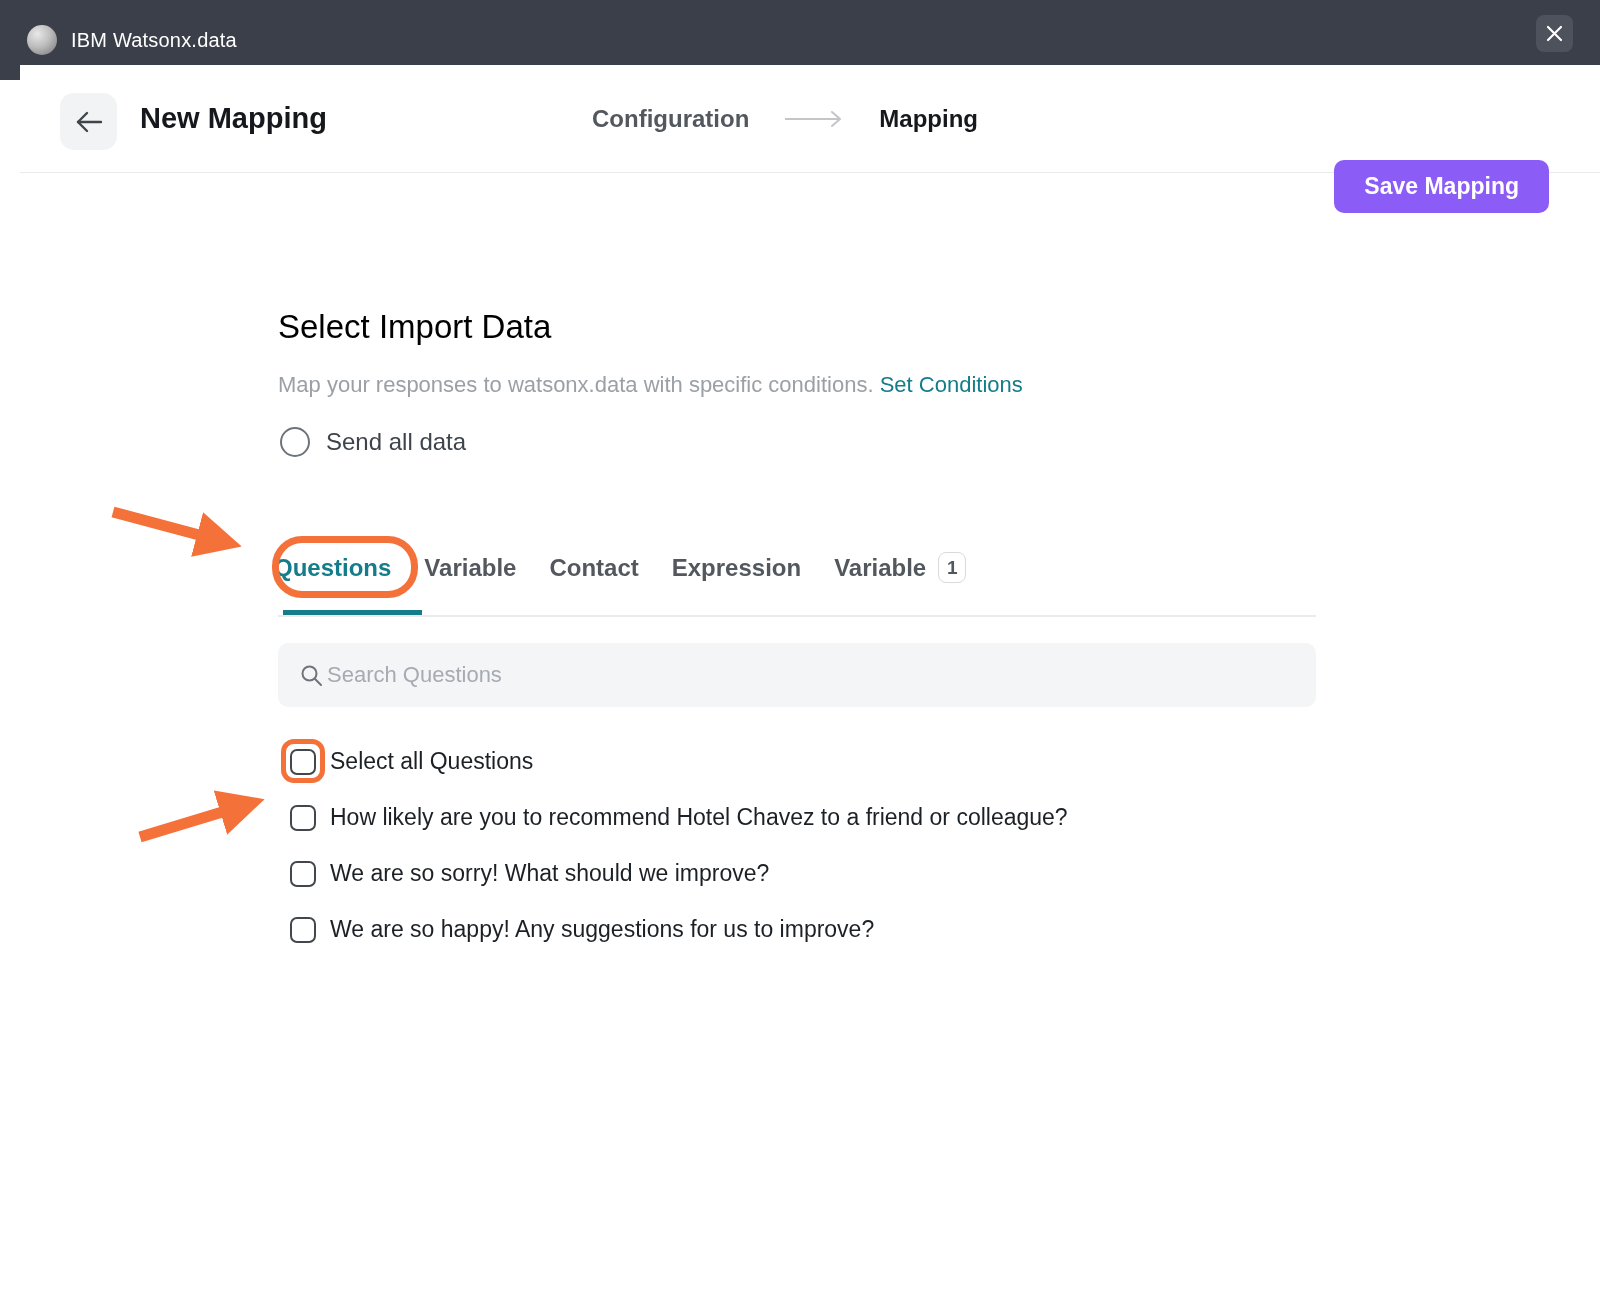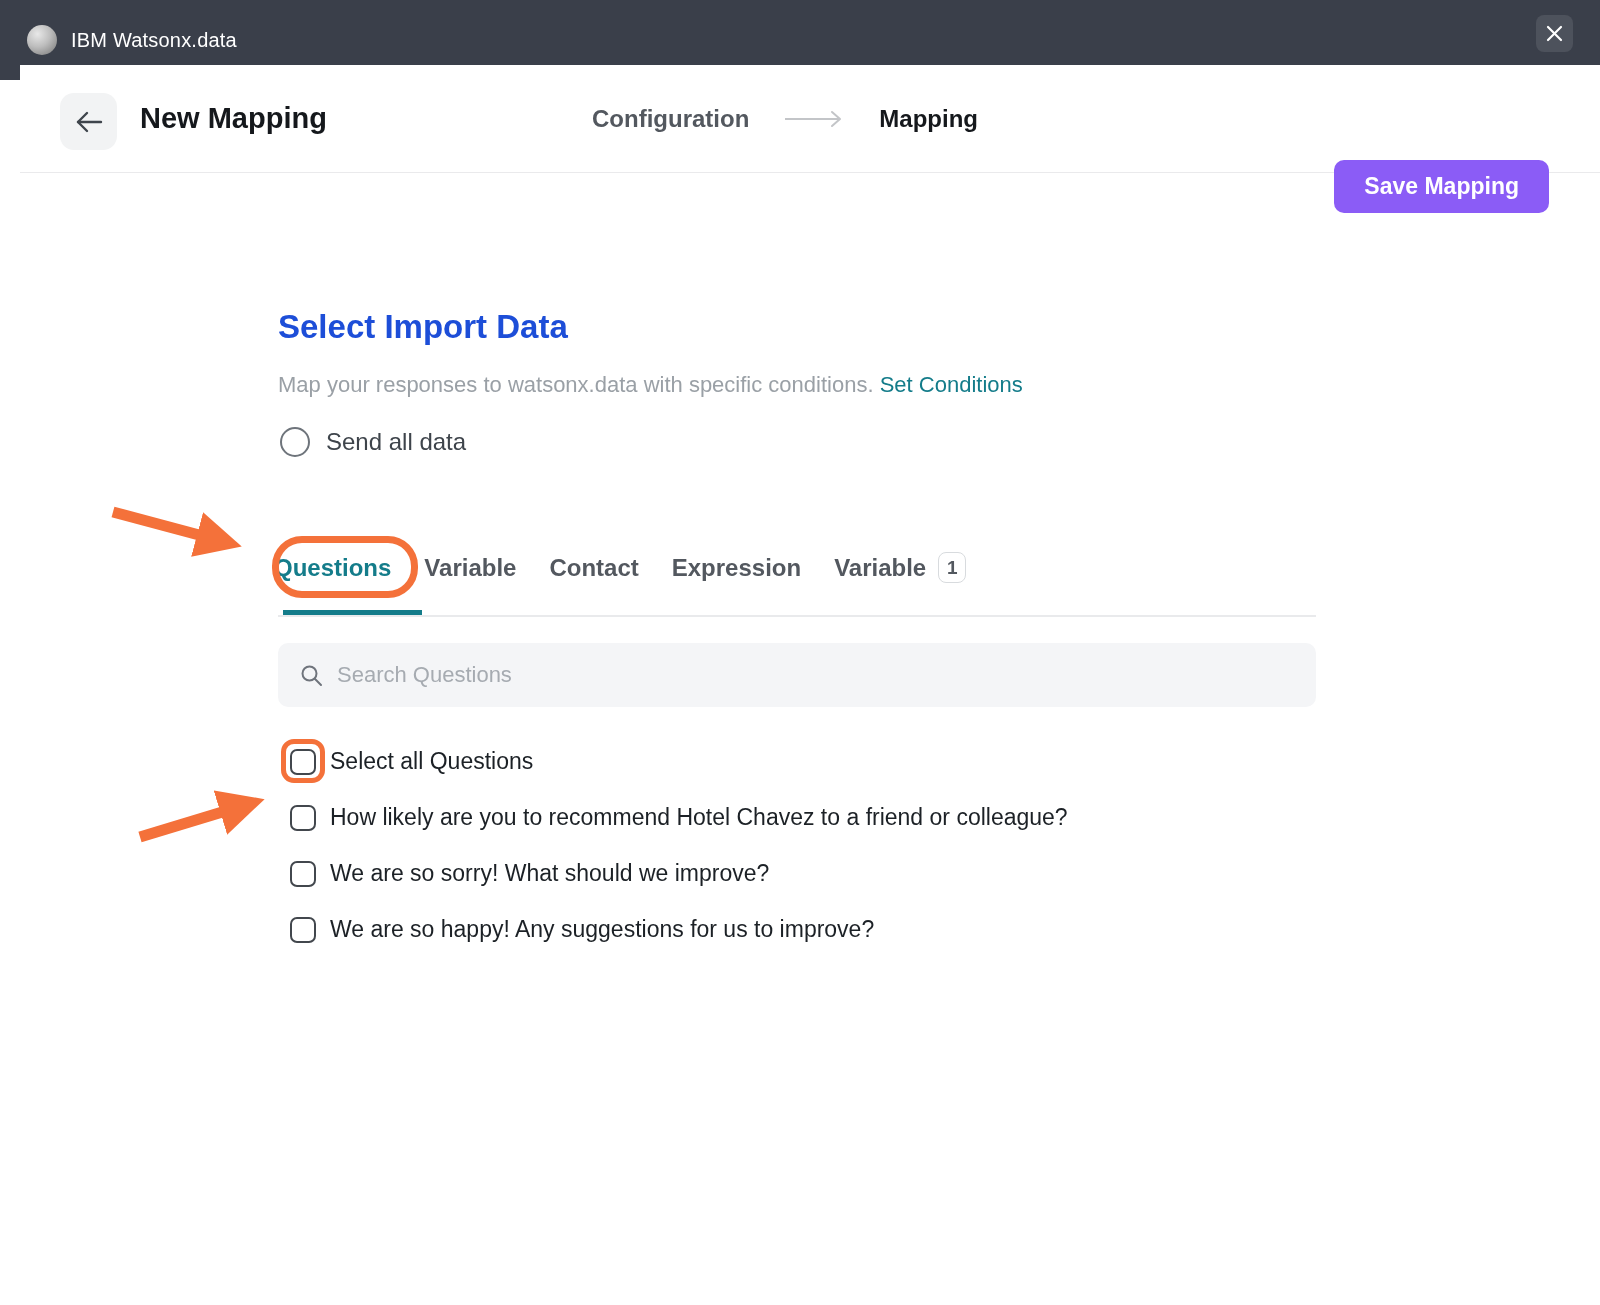--- a/index.html
+++ b/index.html
@@ -25,21 +25,21 @@
               align-items:center; justify-content:center; }
   .page-title { position:absolute; left:120px; top:37px; font-size:29px; font-weight:700; color:#15181c; }
   .breadcrumb { position:absolute; left:572px; top:40px; display:flex; align-items:center; gap:34px; }
   .crumb-config { font-size:24px; font-weight:600; color:#53585f; cursor:pointer; }
   .crumb-mapping { font-size:24px; font-weight:700; color:#15181c; cursor:pointer; }
   .save-btn { position:absolute; right:71px; top:95px; height:53px; padding:0 30px; border:none;
               background:#8b5cf6; color:#ffffff; font-size:23px; font-weight:700;
               font-family:"Liberation Sans", sans-serif; border-radius:10px; cursor:pointer; }
 
   
-  .heading { position:absolute; left:278px; top:308px; font-size:33px; font-weight:700; color:#1d4ed8; }
+  .heading { position:absolute; left:278px; top:308px; font-size:33px; font-weight:400; color:#000000; }
   .subtitle { position:absolute; left:278px; top:372px; font-size:22px; color:#9aa0a6; }
   .subtitle a { color:#147c8a; text-decoration:none; cursor:pointer; }
 
   .radio-row { position:absolute; left:280px; top:427px; display:flex; align-items:center; gap:16px; cursor:pointer; }
   .radio-row.second { left:530px; }
   .radio-off { width:30px; height:30px; border:2px solid #6e747b; border-radius:50%; background:#fff; }
   .radio-on { width:34px; height:34px; border:4px solid #4aa2aa; border-radius:50%;
               display:flex; align-items:center; justify-content:center; background:#fff; }
   .radio-on .mid { width:22px; height:22px; border:2px solid #434a52; border-radius:50%;
                    display:flex; align-items:center; justify-content:center; }
@@ -52,21 +52,21 @@
   .tab-badge { margin-left:12px; min-width:28px; height:31px; border:1px solid #d8dbde; border-radius:8px;
                display:flex; align-items:center; justify-content:center; font-size:19px; color:#53585f;
                padding:0 7px; background:#fff; }
   .tab-underline { position:absolute; left:283px; top:610px; width:139px; height:6px; background:#147c8a; }
   .tab-divider { position:absolute; left:278px; top:615px; width:1038px; height:2px; background:#e9eaec; }
 
   .search-box { position:absolute; left:278px; top:643px; width:1038px; height:64px; background:#f4f5f7;
                 border-radius:10px; display:flex; align-items:center; padding:0 22px; }
   .search-box svg { flex:0 0 auto; }
   .search-input { border:none; outline:none; background:transparent; font-size:22px; color:#3e444b;
-                  margin-left:14px; width:900px; font-family:"Liberation Sans", sans-serif; }
+                  margin-left:4px; width:900px; font-family:"Liberation Sans", sans-serif; }
   .search-input::placeholder { color:#a6abb1; }
 
   .check-row { position:absolute; left:290px; display:flex; align-items:center; gap:14px; }
   .checkbox { width:26px; height:26px; border:2px solid #42474d; border-radius:7px; background:#fff;
               cursor:pointer; flex:0 0 auto; }
   .check-label { font-size:23px; color:#1c2126; }
 
   
   .ann-ring-tab { position:absolute; left:272px; top:536px; width:146px; height:62px;
                   border:7px solid #f4713a; border-radius:30px; pointer-events:none; }

